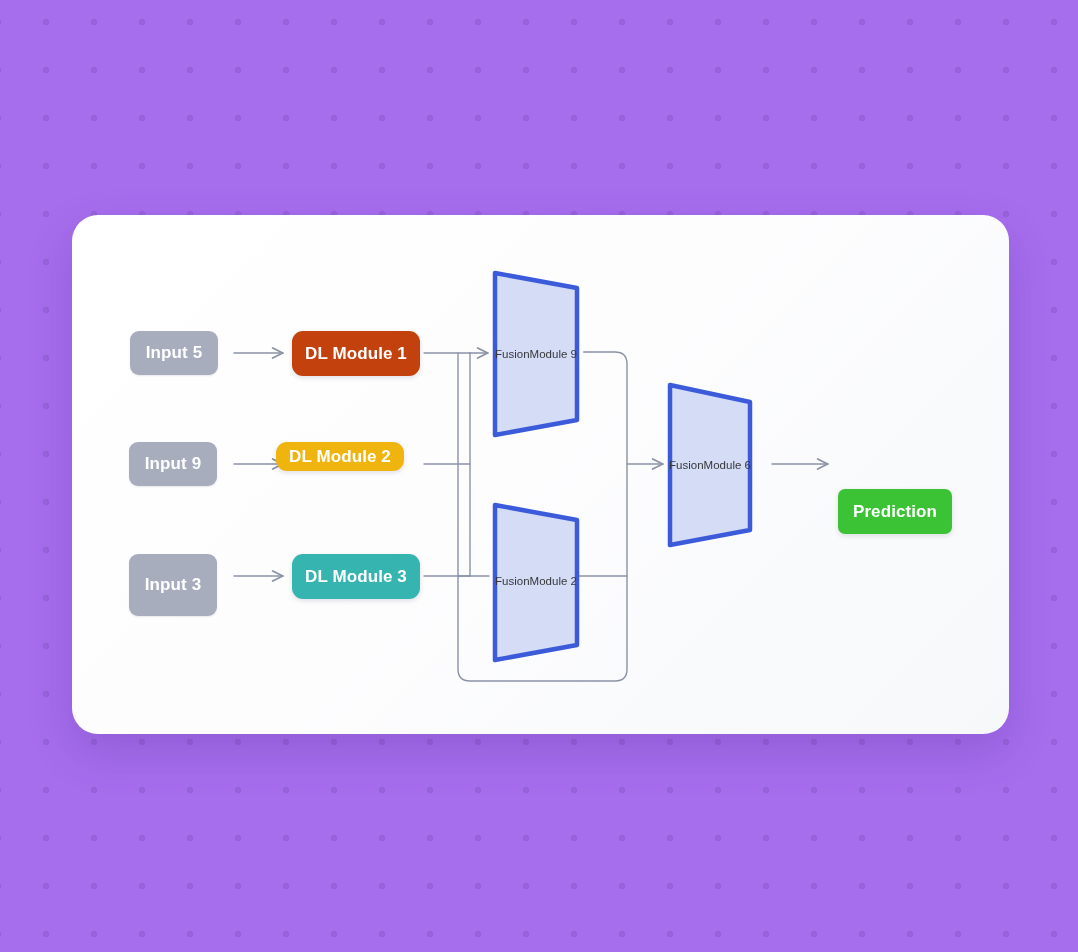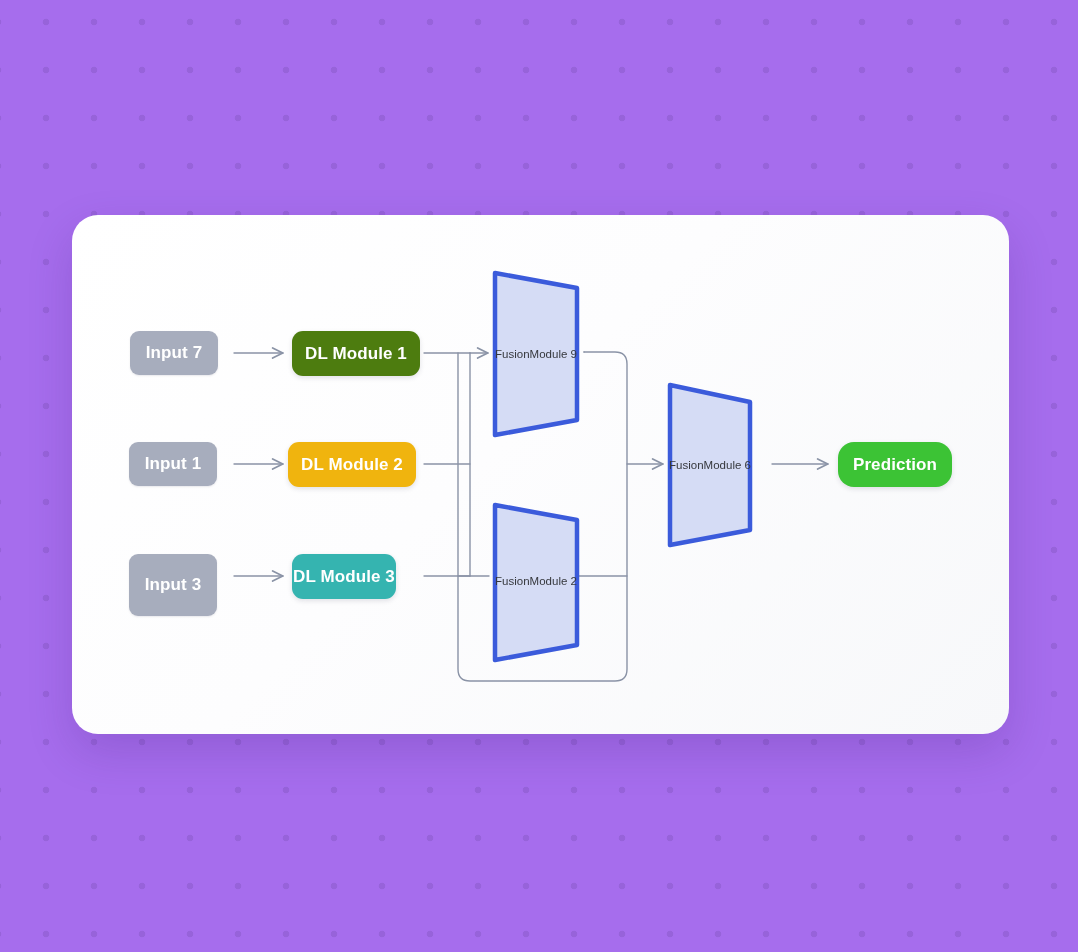--- a/index.html
+++ b/index.html
@@ -66,22 +66,23 @@
     font-weight: 600;
     box-shadow: 0 1px 2px rgba(40,40,70,0.10);
   }
 
   .node.dl {
     border-radius: 11px;
     box-shadow: 0 2px 5px rgba(40,40,70,0.13);
   }
 
   .node.pred {
-    border-radius: 16px;
+    border-radius: 7px;
     box-shadow: 0 2px 5px rgba(40,40,70,0.13);
+    margin-top: 47px;
   }
 
   
   .fusion {
     position: absolute;
   }
   .fusion svg {
     position: absolute;
     left: 0;
     top: 0;
@@ -139,36 +140,36 @@
       <line x1="458" y1="576" x2="489" y2="576"></line>
       <line x1="578" y1="576" x2="627" y2="576"></line>
 
       <line x1="627" y1="464" x2="663" y2="464" marker-end="url(#arw)"></line>
 
       <line x1="772" y1="464" x2="828" y2="464" marker-end="url(#arw)"></line>
     </g>
   </svg>
 
   <div class="node input" style="left:130px; top:331px; width:88px; height:44px;">
-    <span>Input 7</span>
+    <span>Input 5</span>
   </div>
   <div class="node input" style="left:129px; top:442px; width:88px; height:44px;">
-    <span>Input 1</span>
+    <span>Input 9</span>
   </div>
   <div class="node input" style="left:129px; top:554px; width:88px; height:62px;">
     <span>Input 3</span>
   </div>
 
-  <div class="node dl" style="left:292px; top:331px; width:128px; height:45px; background:#4d7c0f;">
+  <div class="node dl" style="left:292px; top:331px; width:128px; height:45px; background:#c2410c;">
     <span>DL Module 1</span>
   </div>
-  <div class="node dl" style="left:288px; top:442px; width:128px; height:45px; background:#f0b40e;">
+  <div class="node dl" style="left:276px; top:442px; width:128px; height:29px; background:#f0b40e;">
     <span>DL Module 2</span>
   </div>
-  <div class="node dl" style="left:292px; top:554px; width:104px; height:45px; background:#35b4b0;">
+  <div class="node dl" style="left:292px; top:554px; width:128px; height:45px; background:#35b4b0;">
     <span>DL Module 3</span>
   </div>
 
   <div class="fusion" style="left:490px; top:268px; width:92px; height:172px;">
     <svg width="92" height="172" viewBox="0 0 92 172">
       <path d="M 5 5 L 87 20 L 87 152 L 5 167 Z" fill="#d5dcf5" stroke="#3b5bdb" stroke-width="4.5" stroke-linejoin="round"></path>
     </svg>
     <div class="flabel">
       <span>Fusion</span>
       <span>Module 9</span>

